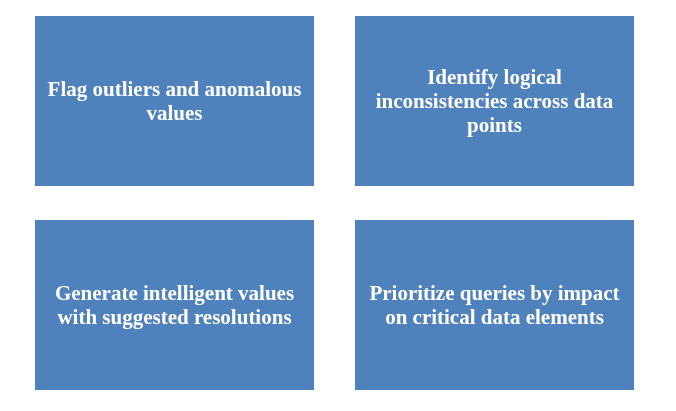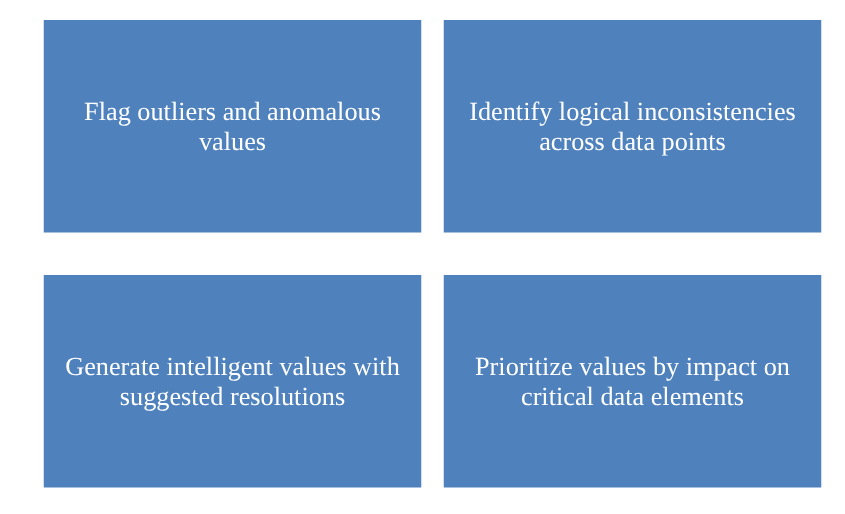--- a/index.html
+++ b/index.html
@@ -1,26 +1,27 @@
 <!DOCTYPE html>
 <html><head>
 <meta charset="utf-8">
 <style>
   html, body { margin: 0; padding: 0; background: #ffffff; }
   body { width: 676px; height: 411px; position: relative; overflow: hidden; }
   .box {
     position: absolute;
-    width: 302px;
+    width: 279px;
     height: 170px;
     background: #4f81bd;
     display: flex;
     align-items: center;
     justify-content: center;
     box-sizing: border-box;
     padding: 0 6px;
+    font-weight: bold;
   }
   .box span {
     color: #ffffff;
     font-family: "Liberation Serif", "DejaVu Serif", serif;
     font-size: 21px;
     line-height: 24px;
     text-align: center;
   }
   #b0 { left: 35px; top: 16px; }
   #b1 { left: 355px; top: 16px; }
@@ -33,14 +34,14 @@
 <div id="b0" class="box">
   <span>Flag outliers and anomalous values</span>
 </div>
 <div id="b1" class="box">
   <span>Identify logical inconsistencies across data points</span>
 </div>
 <div id="b2" class="box">
   <span>Generate intelligent values with suggested resolutions</span>
 </div>
 <div id="b3" class="box">
-  <span>Prioritize values by impact on critical data elements</span>
+  <span>Prioritize queries by impact on critical data elements</span>
 </div>
 
 </body></html>

